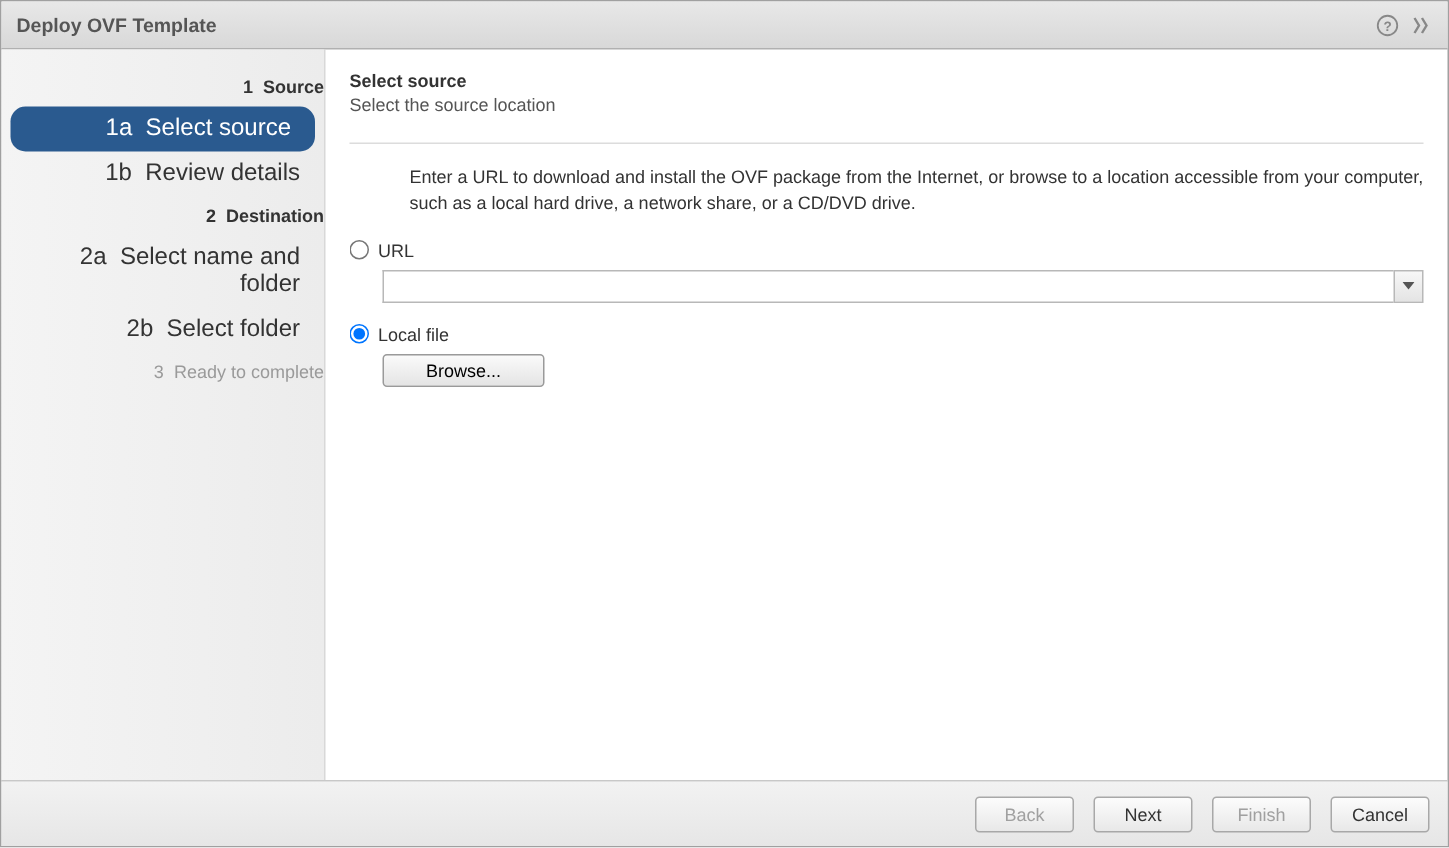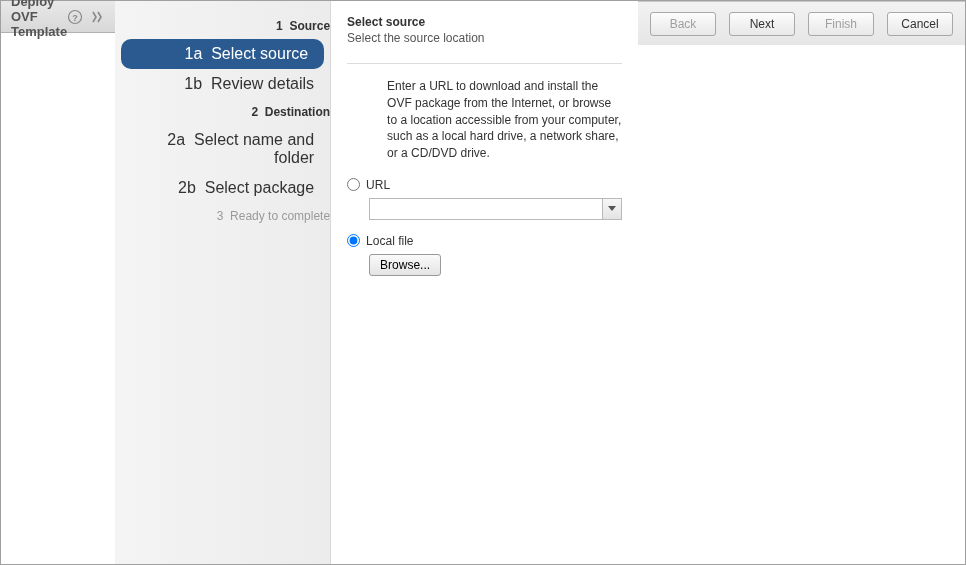--- a/index.html
+++ b/index.html
@@ -7,21 +7,21 @@
     font-family: Arial, Helvetica, sans-serif;
     font-size: 12px;
     background: #fff;
     color: #333;
   }
   .dialog {
     width: 966px;
     height: 565px;
     border: 1px solid #a0a0a0;
     display: flex;
-    flex-direction: row;
+    flex-direction: column;
     background: #fff;
   }
   .titlebar {
     height: 32px;
     background: linear-gradient(to bottom, #e8e8e8, #d8d8d8);
     border-bottom: 1px solid #b0b0b0;
     display: flex;
     align-items: center;
     padding: 0 10px;
     color: #555;
@@ -131,21 +131,21 @@
     height: 22px;
     border: 1px solid #b8b8b8;
     background: linear-gradient(to bottom,#f7f7f7,#e4e4e4);
     display: flex;
     align-items: center;
     justify-content: center;
     cursor: pointer;
   }
   .browse-btn {
     margin-left: 22px;
-    padding: 3px 10px;
+    padding: 3px 28px;
     border: 1px solid #9a9a9a;
     background: linear-gradient(to bottom,#fafafa,#e4e4e4);
     border-radius: 3px;
     font-size: 12px;
     cursor: pointer;
   }
   .footer {
     height: 44px;
     border-top: 1px solid #c8c8c8;
     background: linear-gradient(to bottom,#f2f2f2,#e6e6e6);
@@ -229,21 +229,21 @@
       </div>
 
       <div class="step-row">
         <div class="step-sub">
           <span>2a</span>&nbsp;&nbsp;<span>Select name and folder</span>
         </div>
       </div>
 
       <div class="step-row">
         <div class="step-sub">
-          <span>2b</span>&nbsp;&nbsp;<span>Select package</span>
+          <span>2b</span>&nbsp;&nbsp;<span>Select folder</span>
         </div>
       </div>
 
       <div class="step-row">
         <div class="step-major disabled">
           <span>3</span>&nbsp;&nbsp;<span>Ready to complete</span>
         </div>
       </div>
 
     </div>

